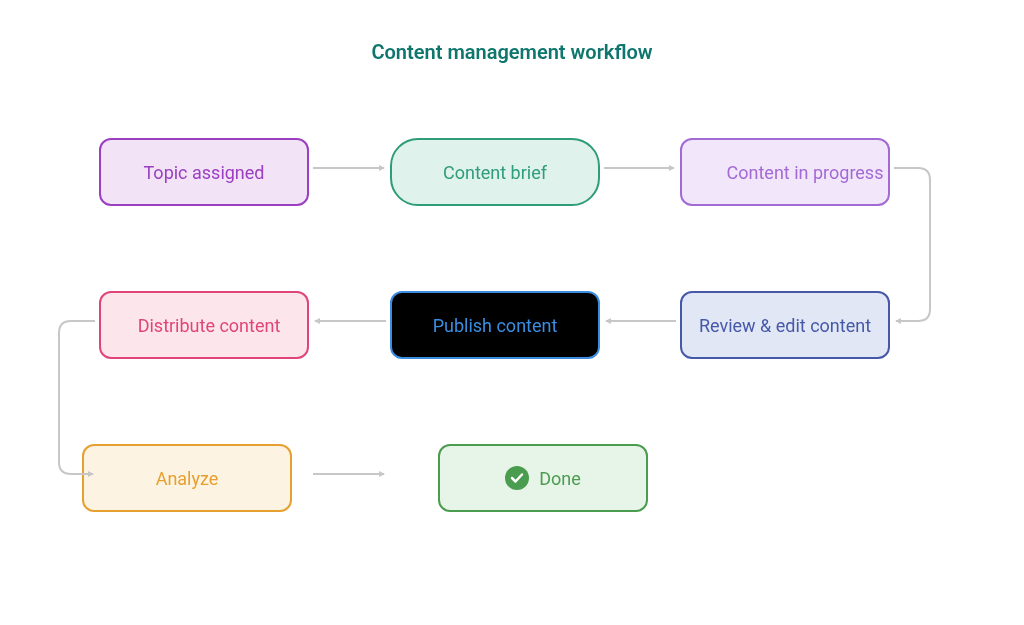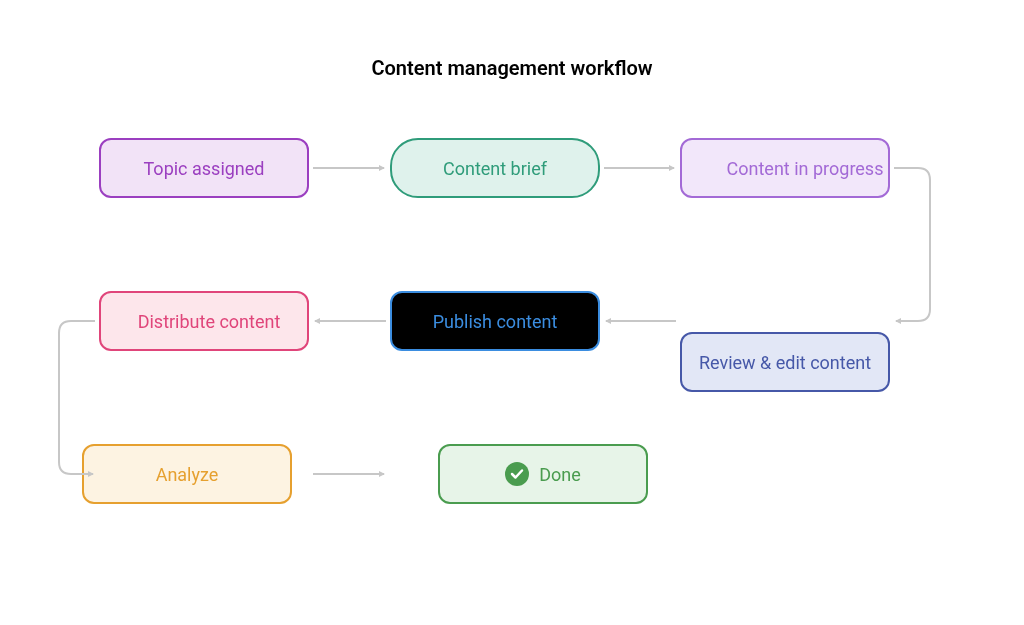--- a/index.html
+++ b/index.html
@@ -6,32 +6,32 @@
     margin: 0;
     padding: 0;
     width: 1024px;
     height: 625px;
     background: #ffffff;
     font-family: -apple-system, BlinkMacSystemFont, "Segoe UI", Roboto, Arial, sans-serif;
     position: relative;
   }
   .title {
     position: absolute;
-    top: 56px;
+    top: 40px;
     left: 0;
     width: 100%;
     text-align: center;
     font-size: 20px;
     font-weight: 600;
-    color: #000000;
+    color: #0f766e;
   }
   .node {
     position: absolute;
     width: 210px;
-    height: 60px;
+    height: 68px;
     border-radius: 12px;
     border-width: 2px;
     border-style: solid;
     display: flex;
     align-items: center;
     justify-content: center;
     font-size: 18px;
     font-weight: 400;
     box-sizing: border-box;
     gap: 10px;
@@ -56,21 +56,21 @@
 
 <div id="node-topic_assigned" class="node" style="left: 99px; top: 138px; background: rgb(242, 227, 247); border-color: rgb(155, 63, 192); color: rgb(155, 63, 192);">
   <span>Topic assigned</span>
 </div>
 <div id="node-content_brief" class="node" style="left: 390px; top: 138px; background: rgb(223, 242, 236); border-color: rgb(47, 156, 122); color: rgb(47, 156, 122); border-radius: 28px;">
   <span>Content brief</span>
 </div>
 <div id="node-content_in_progress" class="node" style="left: 680px; top: 138px; background: rgb(242, 231, 250); border-color: rgb(163, 106, 214); color: rgb(163, 106, 214); padding-left: 40px;">
   <span>Content in progress</span>
 </div>
-<div id="node-review_edit" class="node" style="left: 680px; top: 291px; background: rgb(226, 231, 246); border-color: rgb(70, 88, 168); color: rgb(70, 88, 168); margin-top: 41px;">
+<div id="node-review_edit" class="node" style="left: 680px; top: 291px; background: rgb(226, 231, 246); border-color: rgb(70, 88, 168); color: rgb(70, 88, 168);">
   <span>Review &amp; edit content</span>
 </div>
 <div id="node-publish" class="node" style="left: 390px; top: 291px; background: #000000; border-color: rgb(59, 141, 224); color: rgb(59, 141, 224);">
   <span>Publish content</span>
 </div>
 <div id="node-distribute" class="node" style="left: 99px; top: 291px; background: rgb(253, 230, 235); border-color: rgb(224, 69, 122); color: rgb(224, 69, 122); padding-left: 10px;">
   <span>Distribute content</span>
 </div>
 <div id="node-analyze" class="node" style="left: 82px; top: 444px; background: rgb(253, 243, 226); border-color: rgb(230, 160, 47); color: rgb(230, 160, 47);">
   <span>Analyze</span>

